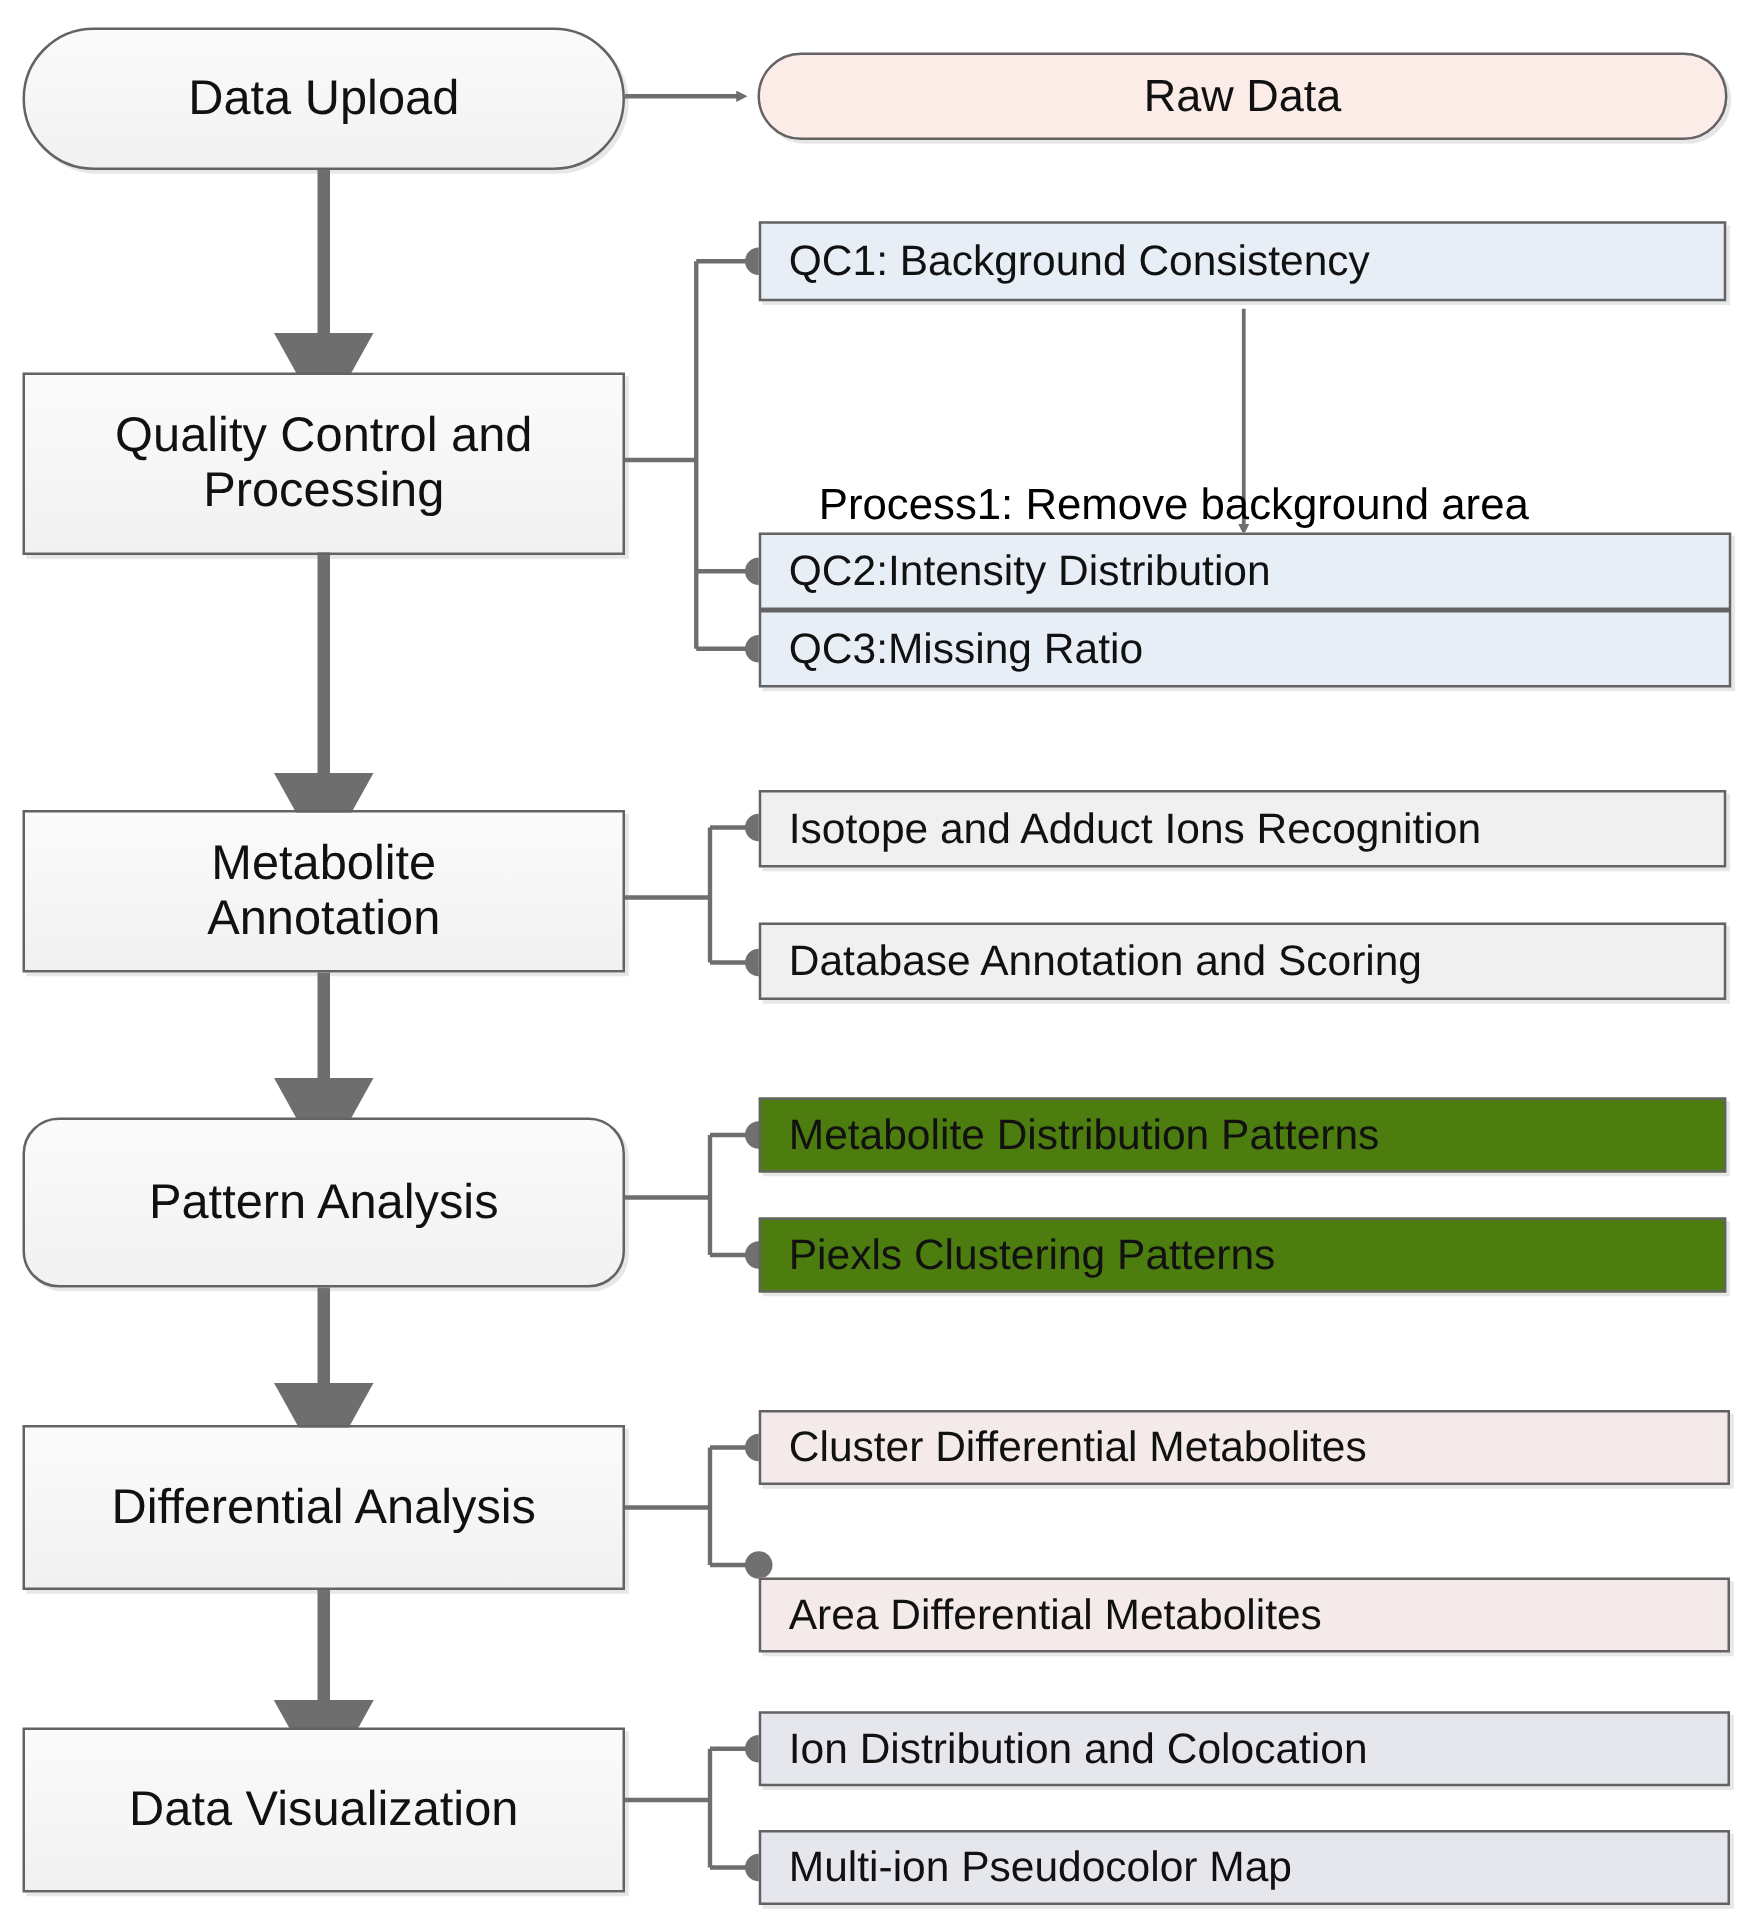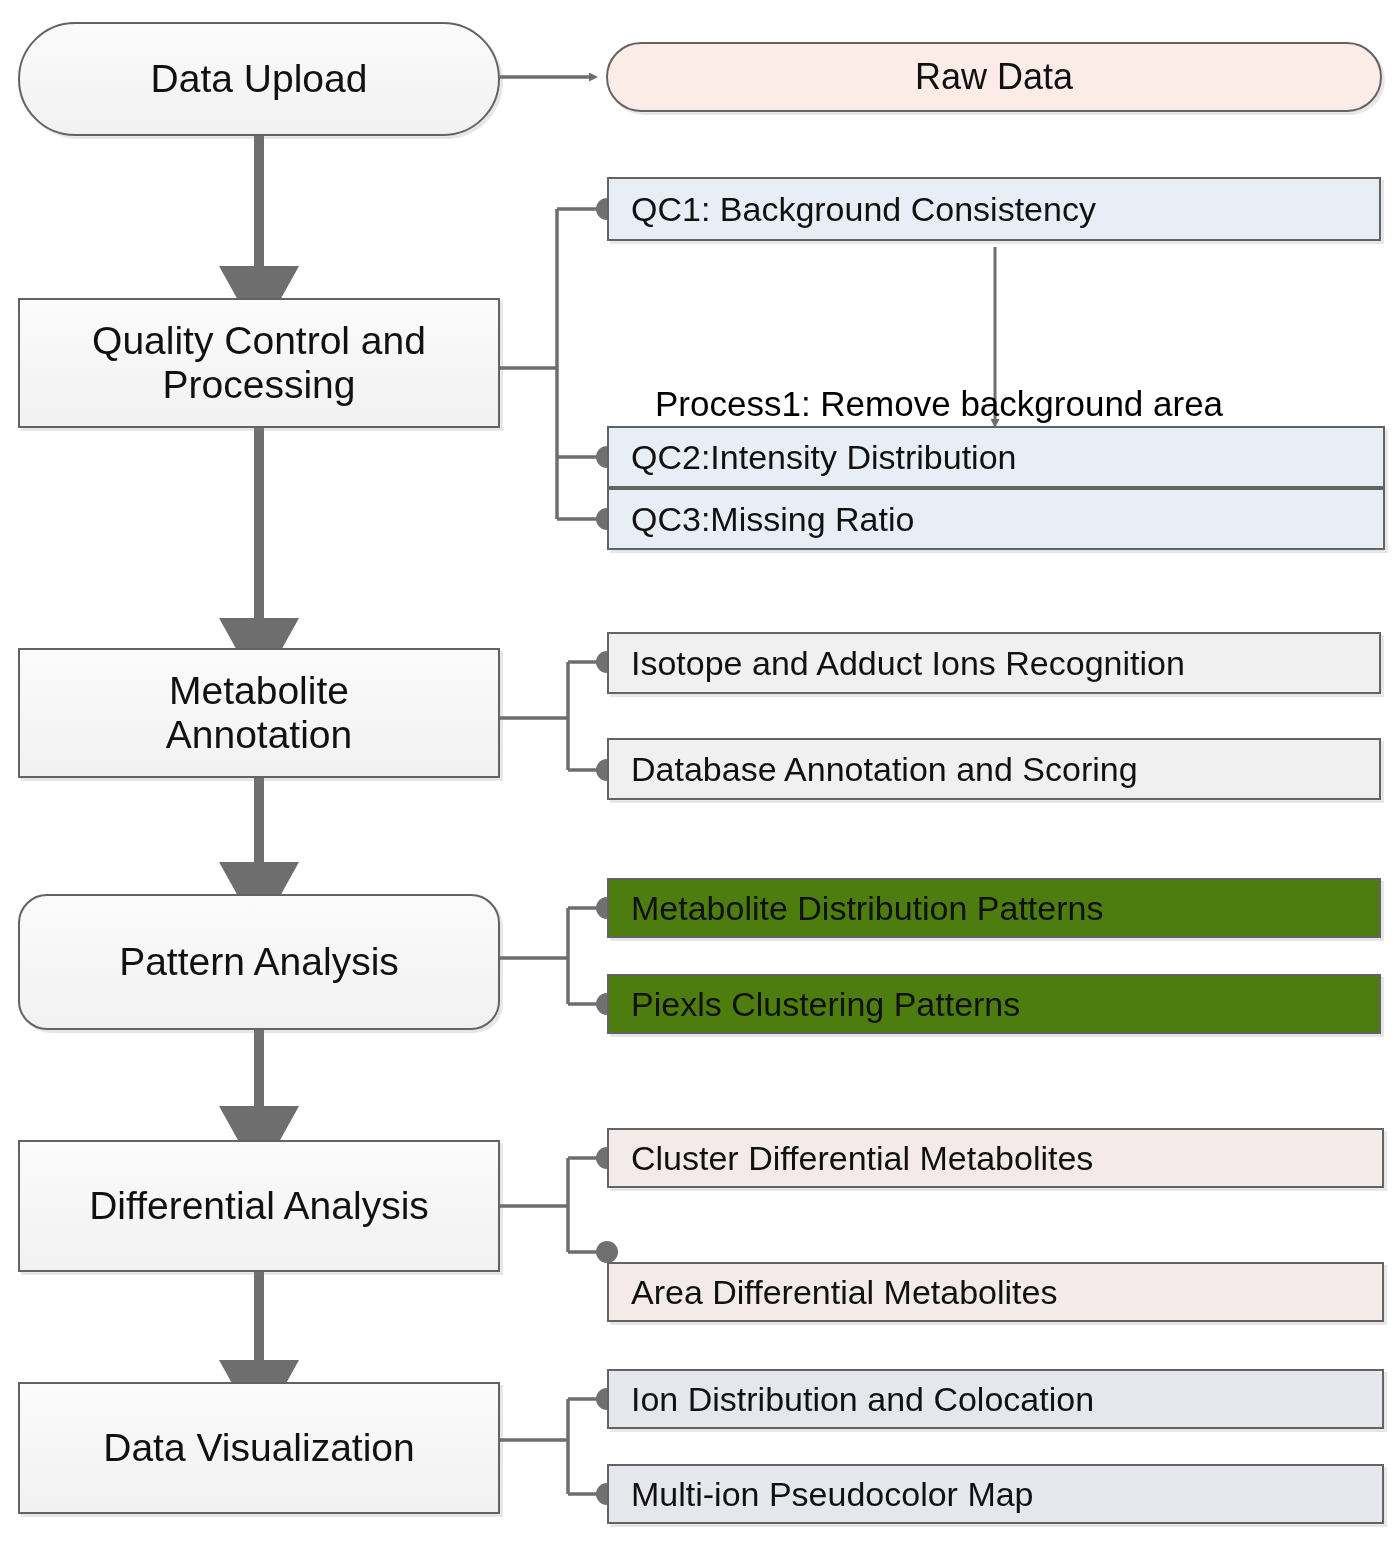--- a/index.html
+++ b/index.html
@@ -165,21 +165,21 @@
     <g fill="#707070">
       <circle cx="607" cy="1399" r="11"></circle>
       <circle cx="607" cy="1494" r="11"></circle>
     </g>
   </svg>
 
   <div class="node stage pill center" style="left:18px; top:22px; width:482px; height:114px;">
     <span>Data Upload</span>
   </div>
 
-  <div class="node stage center" style="left:18px; top:298px; width:482px; height:130px;justify-content:center;">
+  <div class="node stage center" style="left:18px; top:298px; width:482px; height:146px;justify-content:center;">
     <span>
       <span>Quality Control and</span><br>
       <span>Processing</span>
     </span>
   </div>
 
   <div class="node stage center" style="left:18px; top:648px; width:482px; height:130px;">
     <span>
       <span>Metabolite</span><br>
       <span>Annotation</span>

